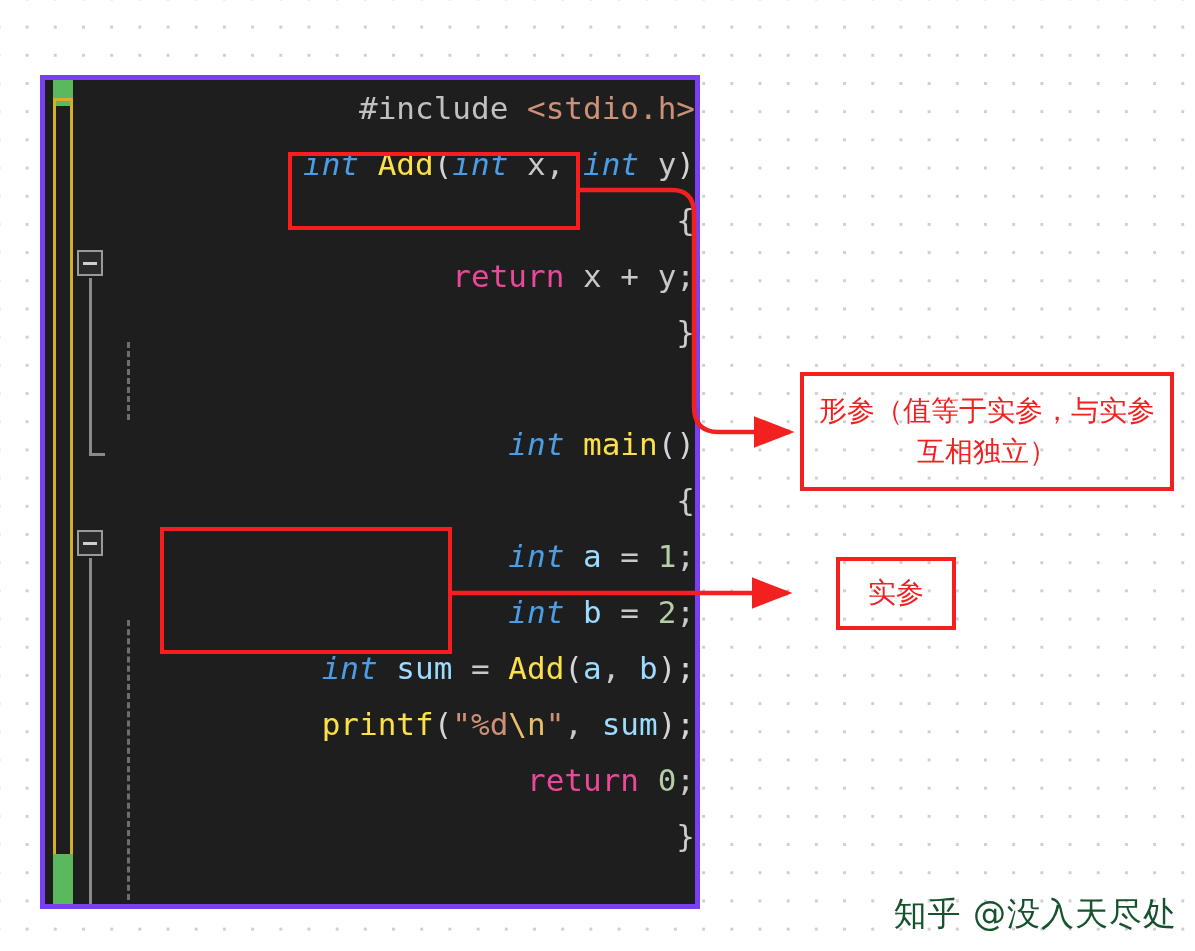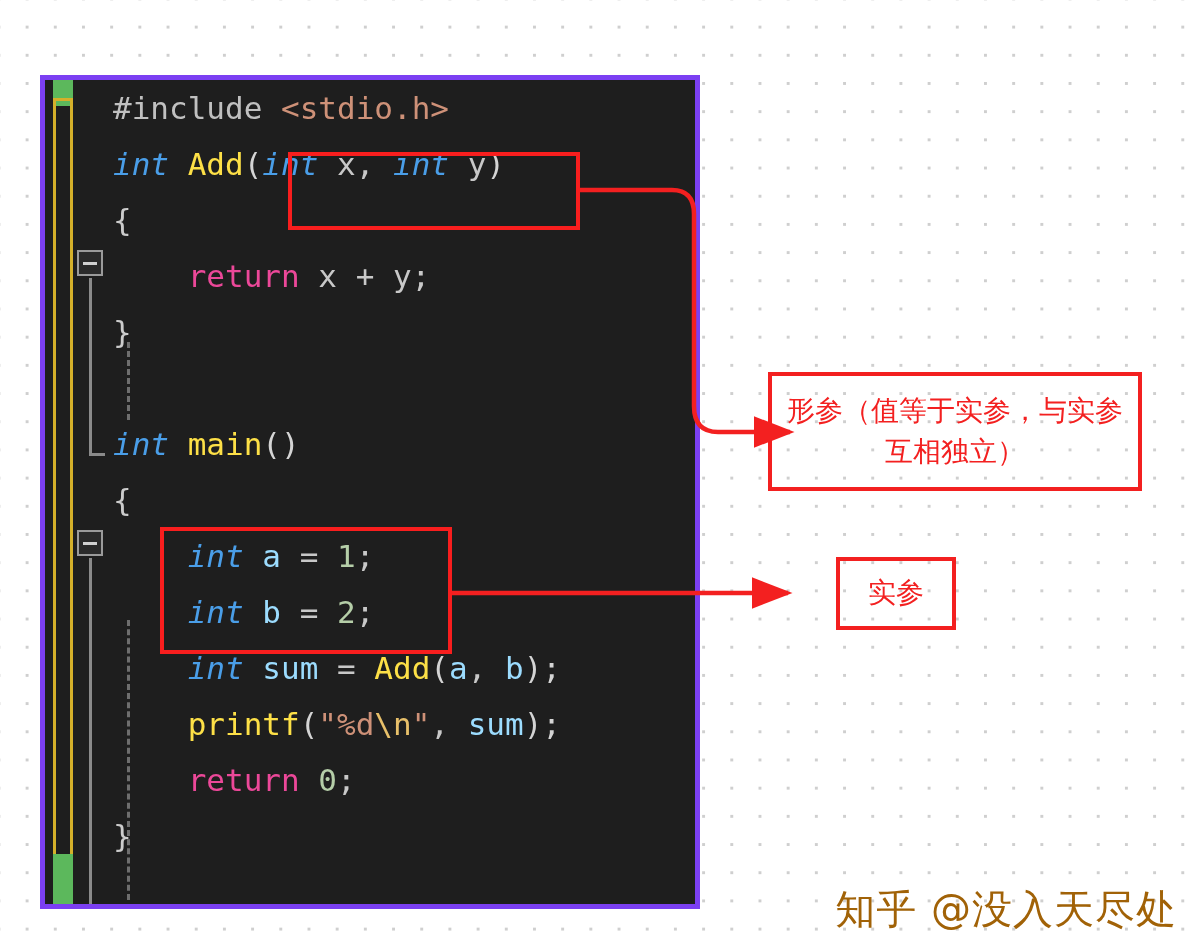--- a/index.html
+++ b/index.html
@@ -68,20 +68,21 @@
     font-size: 31px;
     line-height: 56px;
     white-space: pre;
     color: #d4d4d4;
   }
 
   .code-line {
     position: relative;
     height: 56px;
     padding-left: 38px;
+    text-align: right;
   }
 
   
   .t-pre      { color: #c0c0c0; }
   .t-header   { color: #ce9178; }
   .t-kw       { color: #4a9ee8; font-style: italic; }
   .t-fn       { color: #fde047; }
   .t-punct    { color: #d4d4d4; }
   .t-var      { color: #9cdcfe; }
   .t-plain    { color: #c8c8c8; }
@@ -149,43 +150,43 @@
     background: transparent;
     display: flex;
     align-items: center;
     justify-content: center;
     text-align: center;
     color: #f32020;
     font-family: "DejaVu Sans", "Liberation Sans", sans-serif;
     line-height: 1.45;
   }
   #callout-formal {
-    left: 768px; top: 372px; width: 374px; height: 119px;
+    left: 800px; top: 372px; width: 374px; height: 119px;
     font-size: 28px; padding: 4px 12px;
   }
   #callout-actual {
     left: 836px; top: 557px; width: 120px; height: 73px;
     font-size: 28px;
   }
 
   
   #arrow-layer {
     position: absolute;
     left: 0; top: 0;
     width: 1195px; height: 951px;
     pointer-events: none;
   }
 
   
   #watermark {
     position: absolute;
     right: 18px;
     bottom: 14px;
-    font-size: 40px;
-    color: #a16207;
+    font-size: 33px;
+    color: #14532d;
     font-family: "DejaVu Sans", "Liberation Sans", sans-serif;
     letter-spacing: 1px;
     white-space: nowrap;
   }
 </style>
 </head>
 <body>
 
 <div id="editor-panel">
   <div id="editor-inner">

